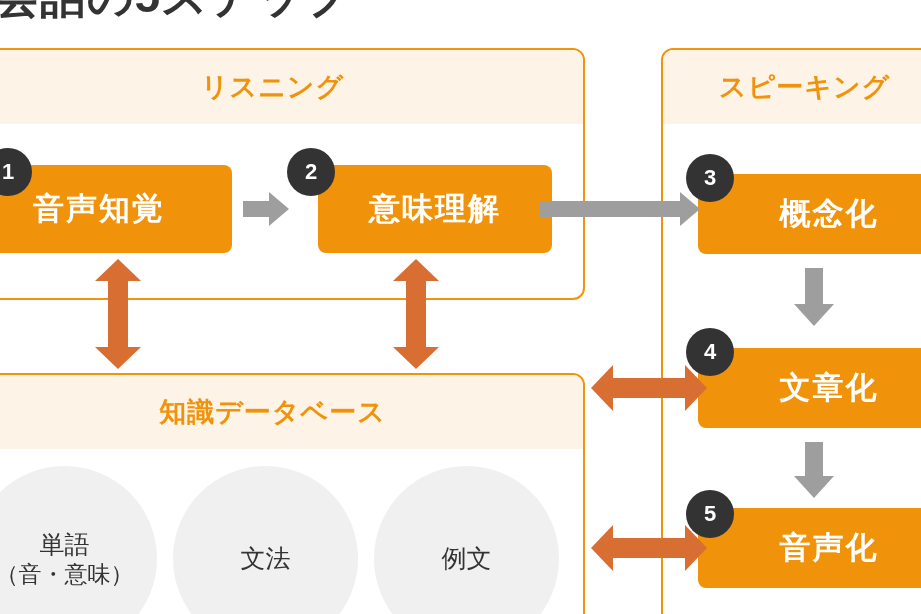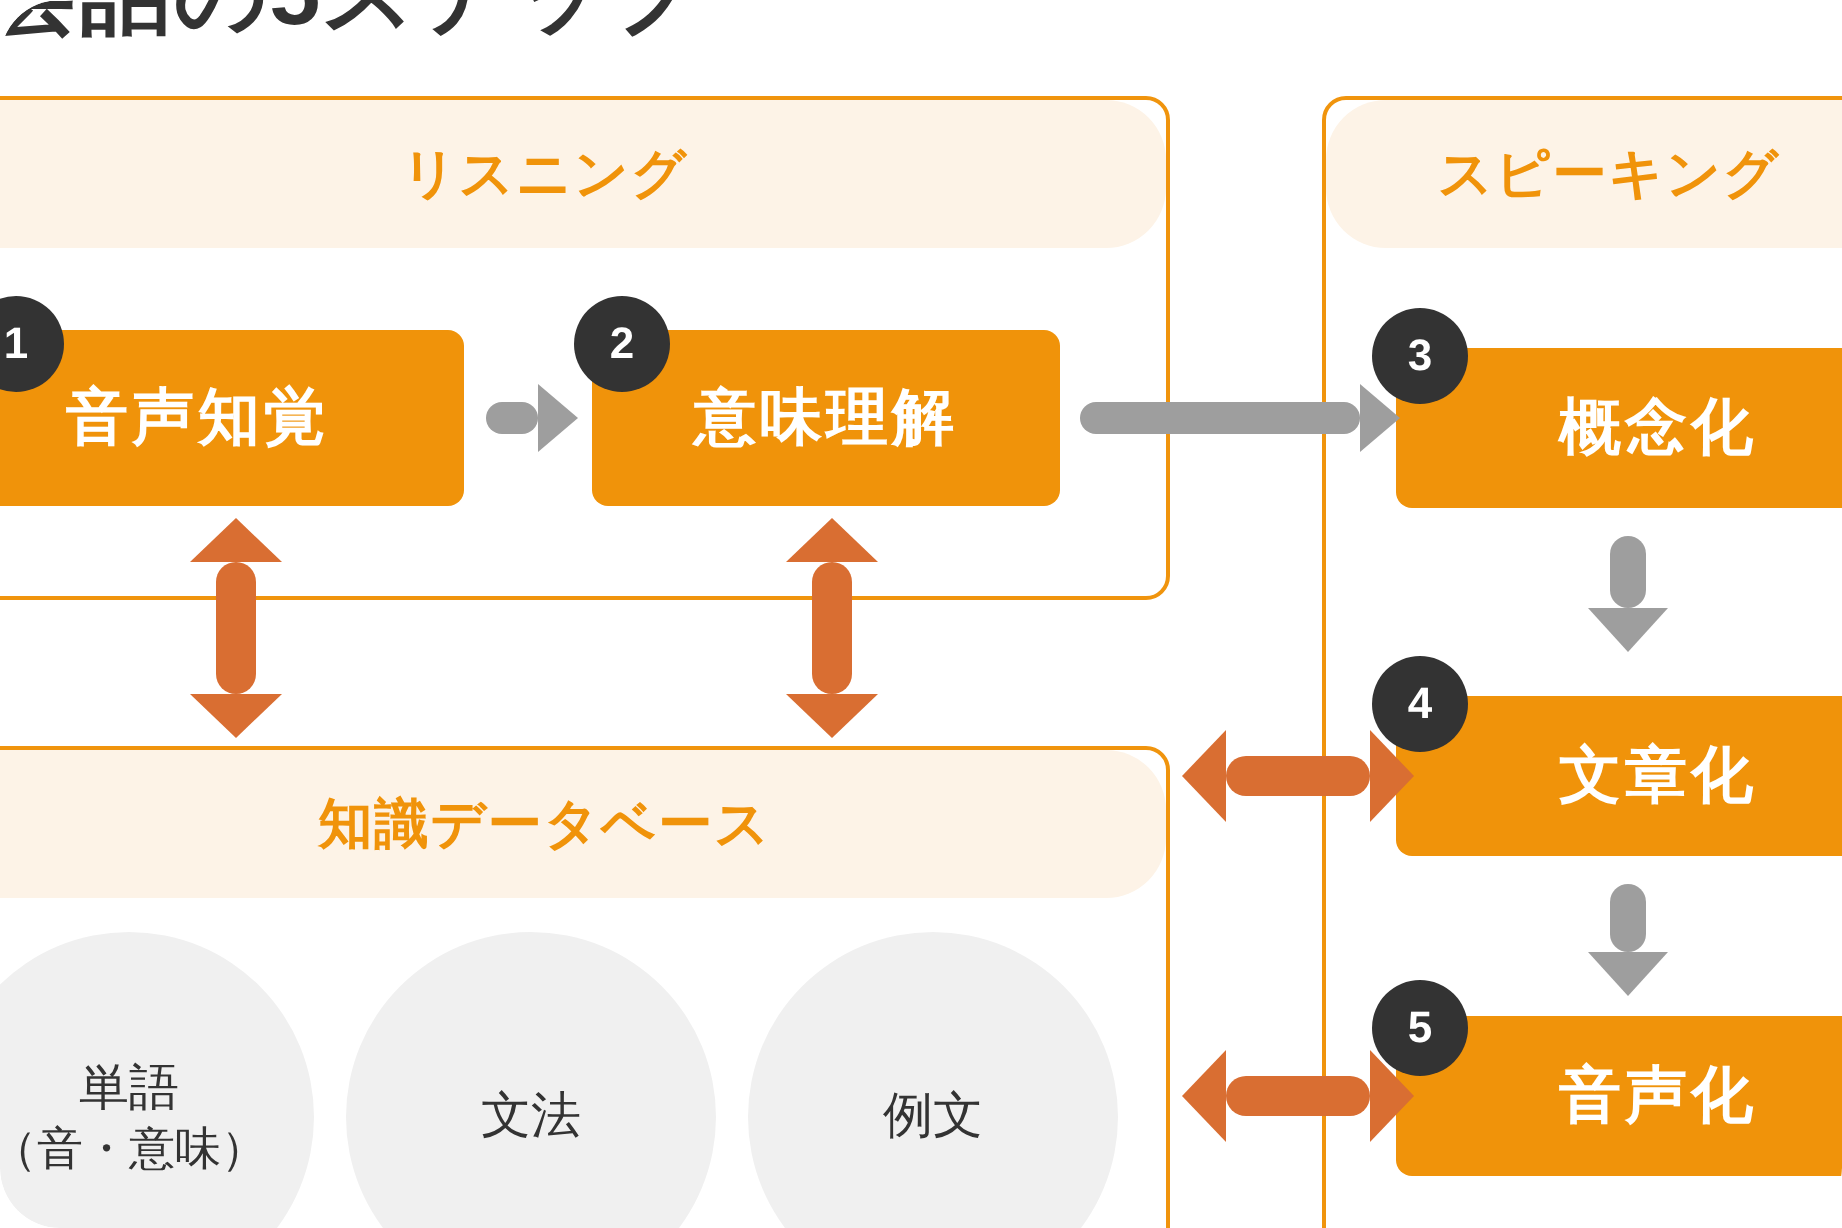--- a/index.html
+++ b/index.html
@@ -1,16 +1,16 @@
 <!DOCTYPE html>
 <html lang="ja"><head>
 <meta charset="utf-8">
 <title>会話の5ステップ</title>
 <style>
-  * { box-sizing: border-box; margin: 0; padding: 0; border-radius: 30px; }
+  * { box-sizing: border-box; margin: 0; padding: 0; }
 
   html, body {
     width: 921px;
     height: 614px;
     overflow: hidden;
     background: #ffffff;
     font-family: "Liberation Sans", "DejaVu Sans", sans-serif;
   }
 
   #stage {
@@ -102,21 +102,21 @@
     display: flex;
     align-items: center;
     justify-content: center;
     z-index: 5;
   }
 
   
   #step-1 { left: -34px; top: 165px; width: 266px; height: 88px; }
   #badge-1 { left: -16px; top: 148px; }
   
-  #step-2 { left: 296px; top: 165px; width: 234px; height: 88px; }
+  #step-2 { left: 318px; top: 165px; width: 234px; height: 88px; }
   #badge-2 { left: 287px; top: 148px; }
   
   #step-3 { left: 698px; top: 174px; width: 262px; height: 80px; }
   #badge-3 { left: 686px; top: 154px; }
   
   #step-4 { left: 698px; top: 348px; width: 262px; height: 80px; }
   #badge-4 { left: 686px; top: 328px; }
   
   #step-5 { left: 698px; top: 508px; width: 262px; height: 80px; }
   #badge-5 { left: 686px; top: 490px; }

